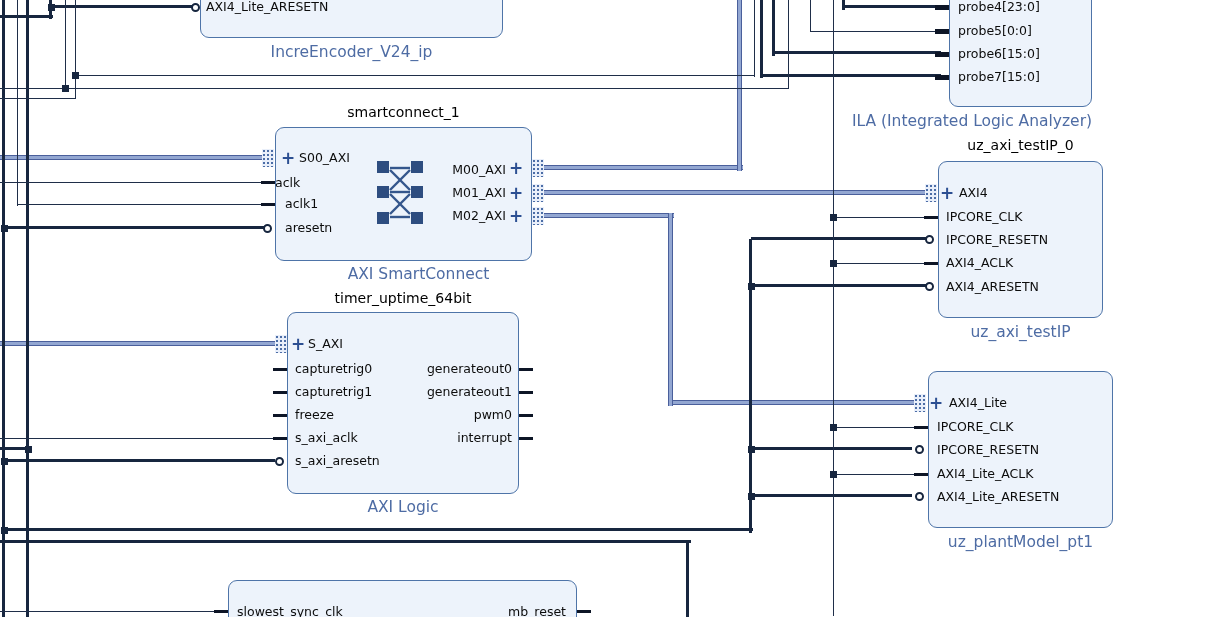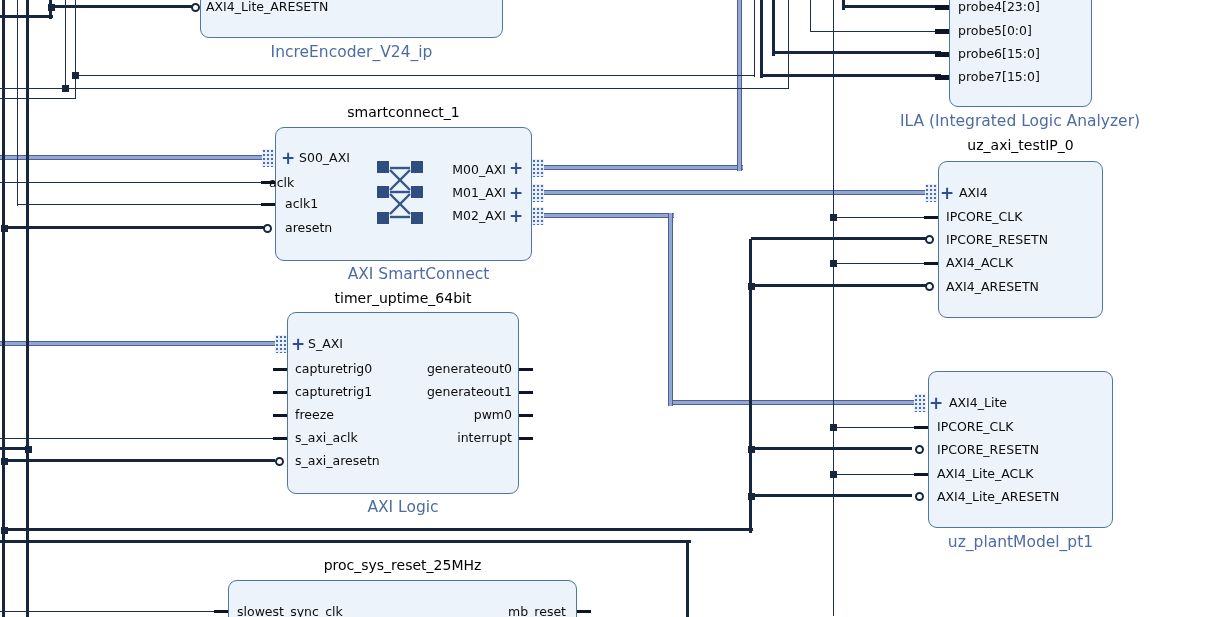--- a/index.html
+++ b/index.html
@@ -168,57 +168,57 @@
       <div class="pl" style="left: 929px; top: 394px;">+</div>
     </div>
 
   <div id="text-layer" class="layer">
 
     <div class="ptxt" style="left:206px;top:-1px">AXI4_Lite_ARESETN</div>
     <div class="blabel" style="left:200px;top:42px;width:303px">IncreEncoder_V24_ip</div>
 
     <div class="btitle" style="left:275px;top:103px;width:257px">smartconnect_1</div>
     <div class="ptxt" style="left:299px;top:150px">S00_AXI</div>
-    <div class="ptxt" style="left:269px;top:175px">aclk</div>
+    <div class="ptxt" style="left:275px;top:175px">aclk</div>
     <div class="ptxt" style="left:285px;top:196px">aclk1</div>
     <div class="ptxt" style="left:285px;top:220px">aresetn</div>
     <div class="ptxt rtxt" style="left:398px;top:162px;width:108px">M00_AXI</div>
     <div class="ptxt rtxt" style="left:398px;top:185px;width:108px">M01_AXI</div>
     <div class="ptxt rtxt" style="left:398px;top:208px;width:108px">M02_AXI</div>
     <div class="blabel" style="left:290px;top:264px;width:257px">AXI SmartConnect</div>
 
     <div class="btitle" style="left:287px;top:289px;width:232px">timer_uptime_64bit</div>
     <div class="ptxt" style="left:308px;top:336px">S_AXI</div>
     <div class="ptxt" style="left:295px;top:361px">capturetrig0</div>
     <div class="ptxt" style="left:295px;top:384px">capturetrig1</div>
     <div class="ptxt" style="left:295px;top:407px">freeze</div>
     <div class="ptxt" style="left:295px;top:430px">s_axi_aclk</div>
     <div class="ptxt" style="left:295px;top:453px">s_axi_aresetn</div>
     <div class="ptxt rtxt" style="left:400px;top:361px;width:112px">generateout0</div>
     <div class="ptxt rtxt" style="left:400px;top:384px;width:112px">generateout1</div>
     <div class="ptxt rtxt" style="left:400px;top:407px;width:112px">pwm0</div>
     <div class="ptxt rtxt" style="left:400px;top:430px;width:112px">interrupt</div>
     <div class="blabel" style="left:287px;top:497px;width:232px">AXI Logic</div>
 
-    <div class="btitle" style="left:228px;top:556px;width:349px">proc_sys_reset_25MHz</div>
     <div class="ptxt" style="left:237px;top:604px">slowest_sync_clk</div>
     <div class="ptxt rtxt" style="left:464px;top:604px;width:102px">mb_reset</div>
 
     <div class="ptxt" style="left:958px;top:-1px">probe4[23:0]</div>
     <div class="ptxt" style="left:958px;top:23px">probe5[0:0]</div>
     <div class="ptxt" style="left:958px;top:46px">probe6[15:0]</div>
     <div class="ptxt" style="left:958px;top:69px">probe7[15:0]</div>
-    <div class="blabel" style="left:880px;top:111px;width:280px">ILA (Integrated Logic Analyzer)</div>
+    <div class="blabel" style="left:832px;top:111px;width:280px">ILA (Integrated Logic Analyzer)</div>
 
     <div class="btitle" style="left:938px;top:136px;width:165px">uz_axi_testIP_0</div>
     <div class="ptxt" style="left:959px;top:185px">AXI4</div>
     <div class="ptxt" style="left:946px;top:209px">IPCORE_CLK</div>
     <div class="ptxt" style="left:946px;top:232px">IPCORE_RESETN</div>
     <div class="ptxt" style="left:946px;top:255px">AXI4_ACLK</div>
     <div class="ptxt" style="left:946px;top:279px">AXI4_ARESETN</div>
+    <div class="blabel" style="left:938px;top:322px;width:165px">uz_axi_testIP</div>
 
     <div class="ptxt" style="left:949px;top:395px">AXI4_Lite</div>
     <div class="ptxt" style="left:937px;top:419px">IPCORE_CLK</div>
     <div class="ptxt" style="left:937px;top:442px">IPCORE_RESETN</div>
     <div class="ptxt" style="left:937px;top:466px">AXI4_Lite_ACLK</div>
     <div class="ptxt" style="left:937px;top:489px">AXI4_Lite_ARESETN</div>
     <div class="blabel" style="left:928px;top:532px;width:185px">uz_plantModel_pt1</div>
   </div>
 </div>
 

